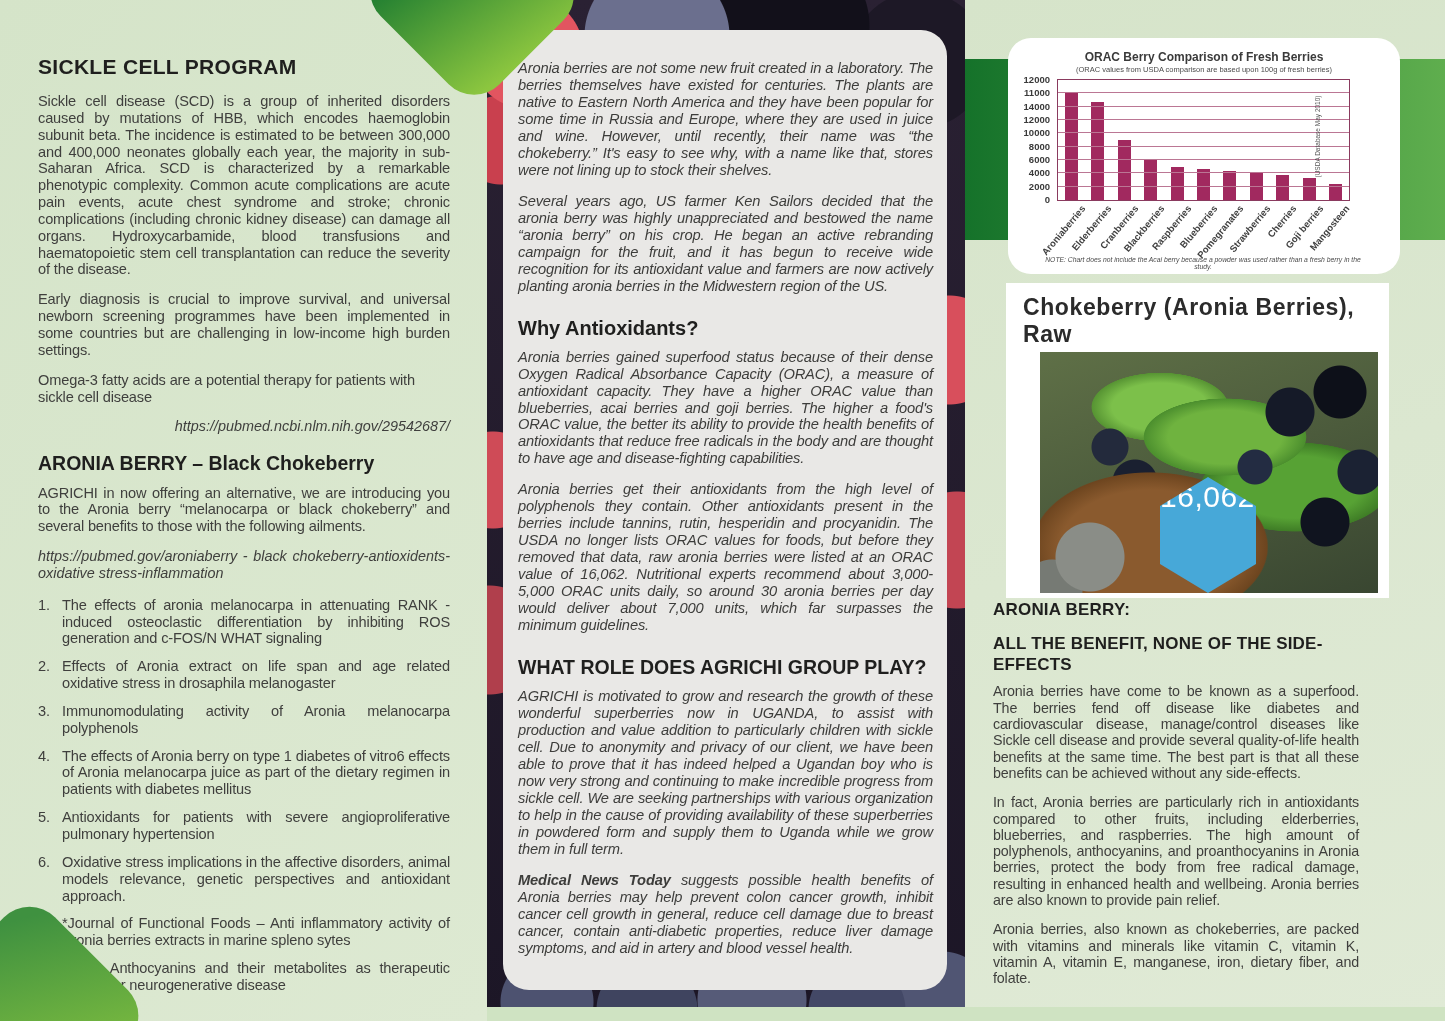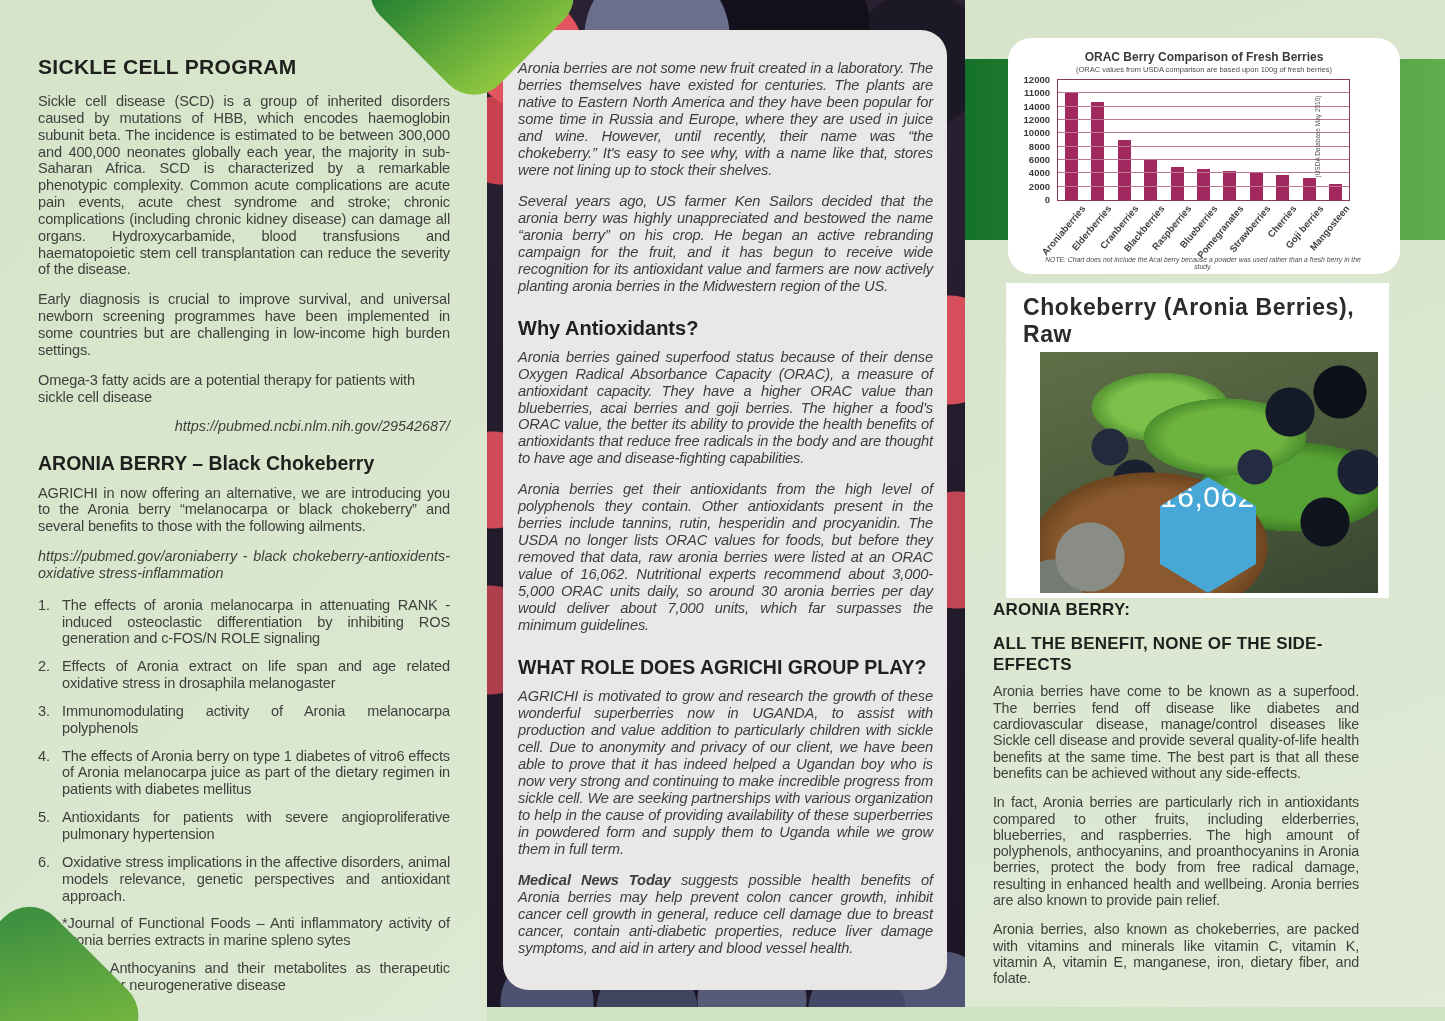--- a/index.html
+++ b/index.html
@@ -180,21 +180,21 @@
     <p class="body just">Sickle cell disease (SCD) is a group of inherited disorders caused by mutations of HBB, which encodes haemoglobin subunit beta. The incidence is estimated to be between 300,000 and 400,000 neonates globally each year, the majority in sub-Saharan Africa. SCD is characterized by a remarkable phenotypic complexity. Common acute complications are acute pain events, acute chest syndrome and stroke; chronic complications (including chronic kidney disease) can damage all organs. Hydroxycarbamide, blood transfusions and haematopoietic stem cell transplantation can reduce the severity of the disease.</p>
     <p class="body just">Early diagnosis is crucial to improve survival, and universal newborn screening programmes have been implemented in some countries but are challenging in low-income high burden settings.</p>
     <p class="body noj">Omega-3 fatty acids are a potential therapy for patients with sickle cell disease</p>
     <p class="linktext center">https://pubmed.ncbi.nlm.nih.gov/29542687/</p>
     <h2>ARONIA BERRY – Black Chokeberry</h2>
     <p class="body just">AGRICHI in now offering an alternative, we are introducing you to the Aronia berry “melanocarpa or black chokeberry” and several benefits to those with the following ailments.</p>
     <p class="linktext just">https://pubmed.gov/aroniaberry - black chokeberry-antioxidents-oxidative stress-inflammation</p>
     <ol class="refs">
       <li>
           <span class="num">1.</span>
-          <span class="txt">The effects of aronia melanocarpa in attenuating RANK -induced osteoclastic differentiation by inhibiting ROS generation and c-FOS/N ROLE signaling</span>
+          <span class="txt">The effects of aronia melanocarpa in attenuating RANK -induced osteoclastic differentiation by inhibiting ROS generation and c-FOS/N WHAT signaling</span>
         </li>
       <li>
           <span class="num">2.</span>
           <span class="txt">Effects of Aronia extract on life span and age related oxidative stress in drosaphila melanogaster</span>
         </li>
       <li>
           <span class="num">3.</span>
           <span class="txt">Immunomodulating activity of Aronia melanocarpa polyphenols</span>
         </li>
       <li>

